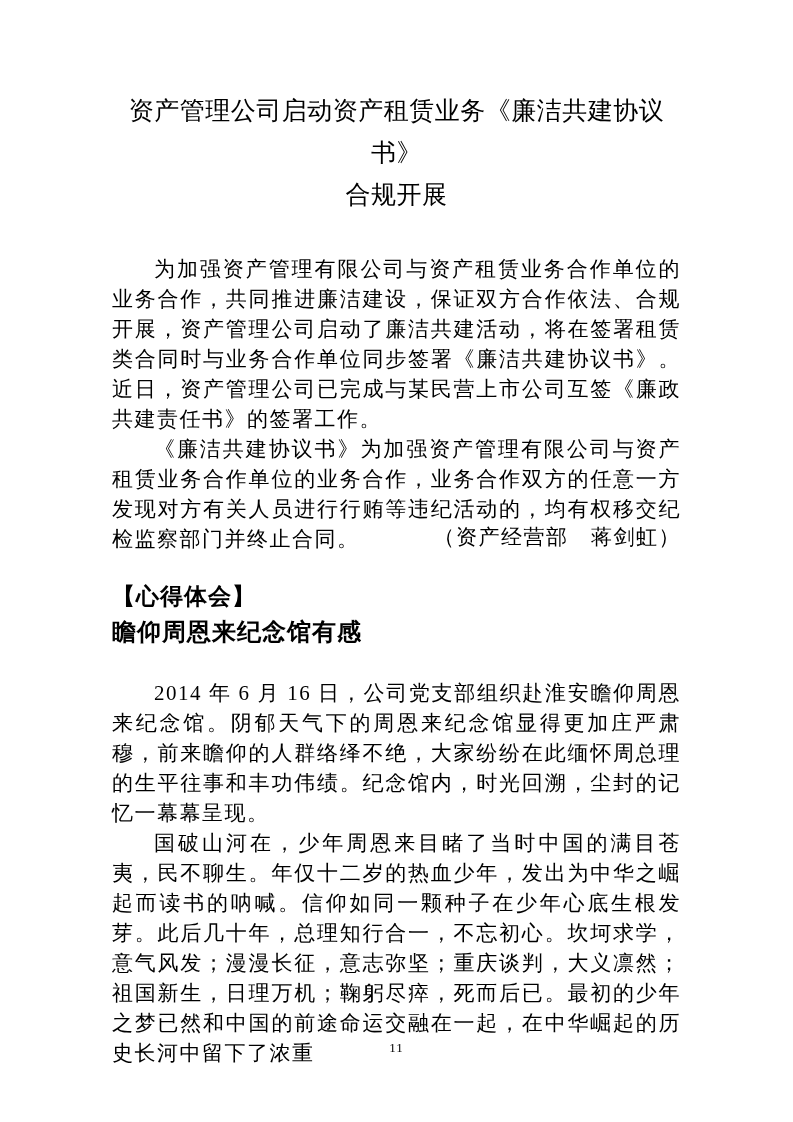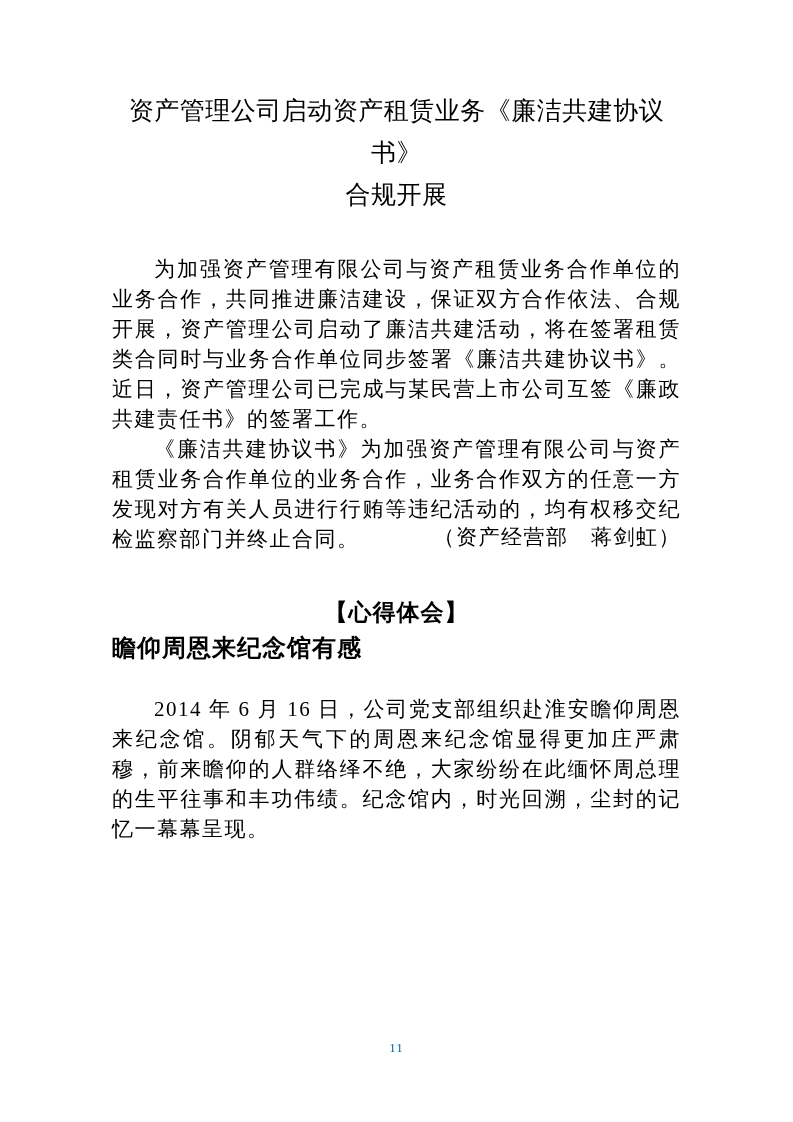--- a/index.html
+++ b/index.html
@@ -34,44 +34,43 @@
     word-break: break-all;
     text-indent: 2em;
   }
   .para-first { margin-top: 38px; }
   .attribution {
     float: right;
     letter-spacing: 1.5px;
     font-family: Liberation Mono, monospace;
   }
   .section-header {
-    margin-top: 42px;
+    margin-top: 26px;
     font-size: 23px;
     font-weight: bold;
     line-height: 34px;
     letter-spacing: 1px;
     font-family: "Liberation Serif", "DejaVu Serif", serif;
-    text-align: center;
   }
   .section-title {
     font-size: 24px;
     font-weight: bold;
     line-height: 36px;
     text-align: left;
     letter-spacing: 1px;
   }
   .para-after-title { margin-top: 28px; }
   .page-number {
     position: absolute;
     left: 0;
     right: 0;
     top: 1040px;
     text-align: center;
     font-size: 13px;
-    color: #0369a1;
+    color: #000000;
     letter-spacing: 1px;
   }
 </style>
 </head>
 <body>
 
 <div class="page">
 
   <div class="doc-title">
     <div>资产管理公司启动资产租赁业务《廉洁共建协议书》</div>
@@ -81,16 +80,17 @@
   <p class="body-para para-first">为加强资产管理有限公司与资产租赁业务合作单位的业务合作，共同推进廉洁建设，保证双方合作依法、合规开展，资产管理公司启动了廉洁共建活动，将在签署租赁类合同时与业务合作单位同步签署《廉洁共建协议书》。近日，资产管理公司已完成与某民营上市公司互签《廉政共建责任书》的签署工作。</p>
 
   <p class="body-para"><span>《廉洁共建协议书》为加强资产管理有限公司与资产租赁业务合作单位的业务合作，业务合作双方的任意一方发现对方有关人员进行行贿等违纪活动的，均有权移交纪检监察部门并终止合同。</span><span class="attribution">（资产经营部　蒋剑虹）</span></p>
 
   <div class="section-header">【心得体会】</div>
 
   <div class="section-title">瞻仰周恩来纪念馆有感</div>
 
   <p class="body-para para-after-title">2014 年 6 月 16 日，公司党支部组织赴淮安瞻仰周恩来纪念馆。阴郁天气下的周恩来纪念馆显得更加庄严肃穆，前来瞻仰的人群络绎不绝，大家纷纷在此缅怀周总理的生平往事和丰功伟绩。纪念馆内，时光回溯，尘封的记忆一幕幕呈现。</p>
 
+  <p class="body-para">国破山河在，少年周恩来目睹了当时中国的满目苍夷，民不聊生。年仅十二岁的热血少年，发出为中华之崛起而读书的呐喊。信仰如同一颗种子在少年心底生根发芽。此后几十年，总理知行合一，不忘初心。坎坷求学，意气风发；漫漫长征，意志弥坚；重庆谈判，大义凛然；祖国新生，日理万机；鞠躬尽瘁，死而后已。最初的少年之梦已然和中国的前途命运交融在一起，在中华崛起的历史长河中留下了浓重</p>
 
 </div>
 
 <div class="page-number">11</div>
 
 </body></html>

